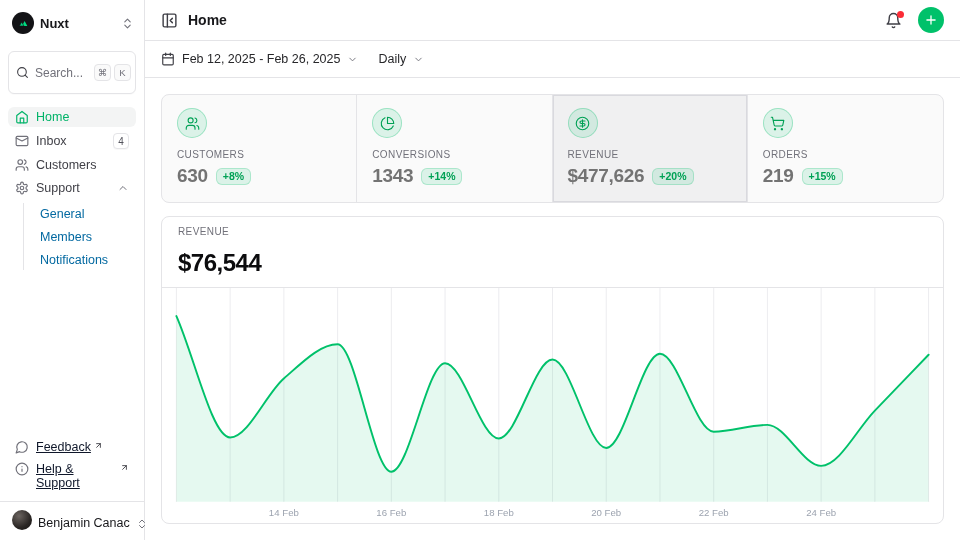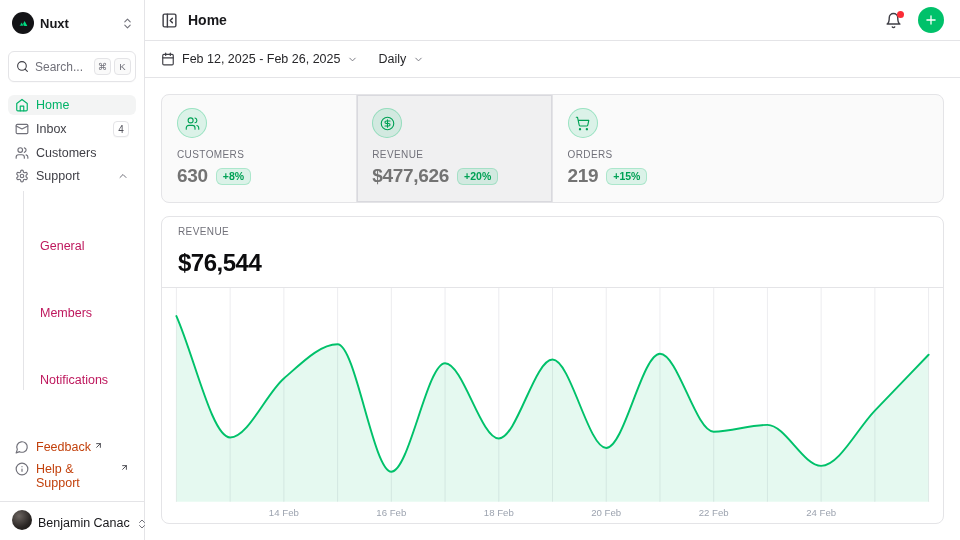--- a/index.html
+++ b/index.html
@@ -19,21 +19,21 @@
     display:flex; flex-direction:column;
     padding:8px 8px 8px; background:#fff;
   }
   .ws-row { display:flex; align-items:center; gap:6px; padding:4px 2px 4px 4px; border-radius:6px; cursor:pointer; }
   .ws-logo { width:22px; height:22px; min-width:22px; border-radius:50%; background:#131316; display:flex; align-items:center; justify-content:center; }
   .ws-name { font-size:13px; font-weight:700; flex:1; color:#18181b; }
   .muted-ic { color:#71717a; display:inline-flex; }
   .dark-ic { color:#3f3f46; display:inline-flex; }
 
   .search-box {
-    margin-top:13px; height:31px;
+    margin-top:13px; height:43px;
     display:flex; align-items:center; gap:6px;
     border:1px solid #e4e4e7; border-radius:6px;
     padding:0 4px 0 7px; background:#fff; cursor:text;
     box-shadow:0 1px 1px rgba(0,0,0,.02);
   }
   .search-ph { flex:1; font-size:12px; color:#71717a; }
   .kbds { display:flex; gap:3px; }
   kbd {
     font-family:"Liberation Sans", sans-serif;
     font-size:9.5px; color:#71717a; background:#fafafa;
@@ -53,25 +53,25 @@
   .nav-item.active .nav-ic { color:#00b368; }
   .nav-ic { color:#71717a; display:inline-flex; }
   .count-badge {
     font-size:10px; color:#52525b; background:#fff;
     border:1px solid #e4e4e7; border-radius:4px;
     height:16px; min-width:16px; display:inline-flex;
     align-items:center; justify-content:center; padding:0 3px;
     box-shadow:0 1px 1px rgba(0,0,0,.03);
   }
   .sub-list { margin:2px 0 0 15px; border-left:1px solid #e4e4e7; display:flex; flex-direction:column; gap:2px; }
-  .sub-item { font-size:12.5px; color:#be185d; padding:3.5px 6px 3.5px 16px; border-radius:6px; cursor:pointer; white-space:nowrap;margin-top:44px; }
+  .sub-item { font-size:12.5px; color:#0369a1; padding:3.5px 6px 3.5px 16px; border-radius:6px; cursor:pointer; white-space:nowrap; }
 
   .side-spacer { flex:1; }
   .side-footer { display:flex; flex-direction:column; gap:2px; }
-  .foot-link { display:flex; align-items:flex-start; gap:7px; padding:3px 7px; font-size:12.5px; color:#c2410c; border-radius:6px; cursor:pointer; }
+  .foot-link { display:flex; align-items:flex-start; gap:7px; padding:3px 7px; font-size:12.5px; color:#0f172a; border-radius:6px; cursor:pointer;text-decoration:underline; }
   .ext-ic { color:#3f3f46; margin-left:-4px; margin-top:-1px; }
   .side-divider { height:1px; background:#e4e4e7; margin:8px -8px 0; }
   .user-row { display:flex; align-items:flex-end; gap:6px; padding:8px 2px 2px 4px; cursor:pointer; }
   .avatar { width:20px; height:20px; min-width:20px; border-radius:50%; background:radial-gradient(circle at 35% 30%, #6b6460 0%, #2a2624 60%, #151312 100%); }
   .user-name { font-size:12.5px; font-weight:500; flex:1; white-space:nowrap; color:#18181b; }
 
   
   .main { flex:1; display:flex; flex-direction:column; min-width:0; }
   .hdr {
     height:41px; min-height:41px; border-bottom:1px solid #e4e4e7;
@@ -335,20 +335,33 @@
                 <path d="M16 3.13a4 4 0 0 1 0 7.75"></path>
               </svg>
           </span>
           <span class="stat-label">CUSTOMERS</span>
           <span class="stat-row">
             <span class="stat-value">630</span>
             <span class="delta-badge">+8%</span>
           </span>
         </div>
 
+        <div class="stat">
+          <span class="stat-icon">
+            <svg width="15" height="15" viewBox="0 0 24 24" fill="none" stroke="currentColor" stroke-width="1.8" stroke-linecap="round" stroke-linejoin="round">
+                <path d="M21.21 15.89A10 10 0 1 1 8 2.83"></path>
+                <path d="M22 12A10 10 0 0 0 12 2v10z"></path>
+              </svg>
+          </span>
+          <span class="stat-label">CONVERSIONS</span>
+          <span class="stat-row">
+            <span class="stat-value">1343</span>
+            <span class="delta-badge">+14%</span>
+          </span>
+        </div>
 
         <div class="stat selected">
           <span class="stat-icon">
             <svg width="15" height="15" viewBox="0 0 24 24" fill="none" stroke="currentColor" stroke-width="1.8" stroke-linecap="round" stroke-linejoin="round">
                 <circle cx="12" cy="12" r="10"></circle>
                 <path d="M16 8h-6a2 2 0 1 0 0 4h4a2 2 0 1 1 0 4H8"></path>
                 <path d="M12 18V6"></path>
               </svg>
           </span>
           <span class="stat-label">REVENUE</span>

